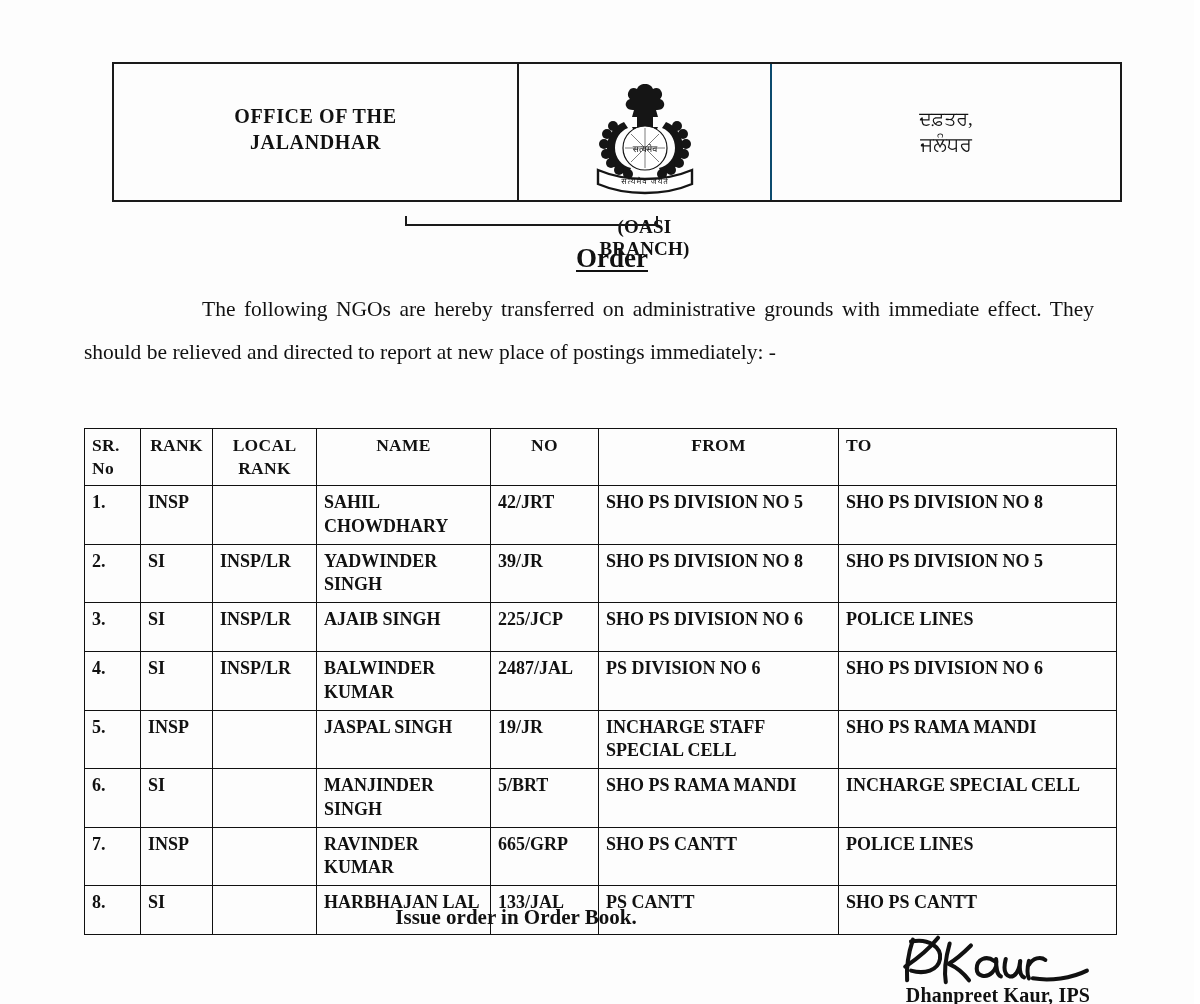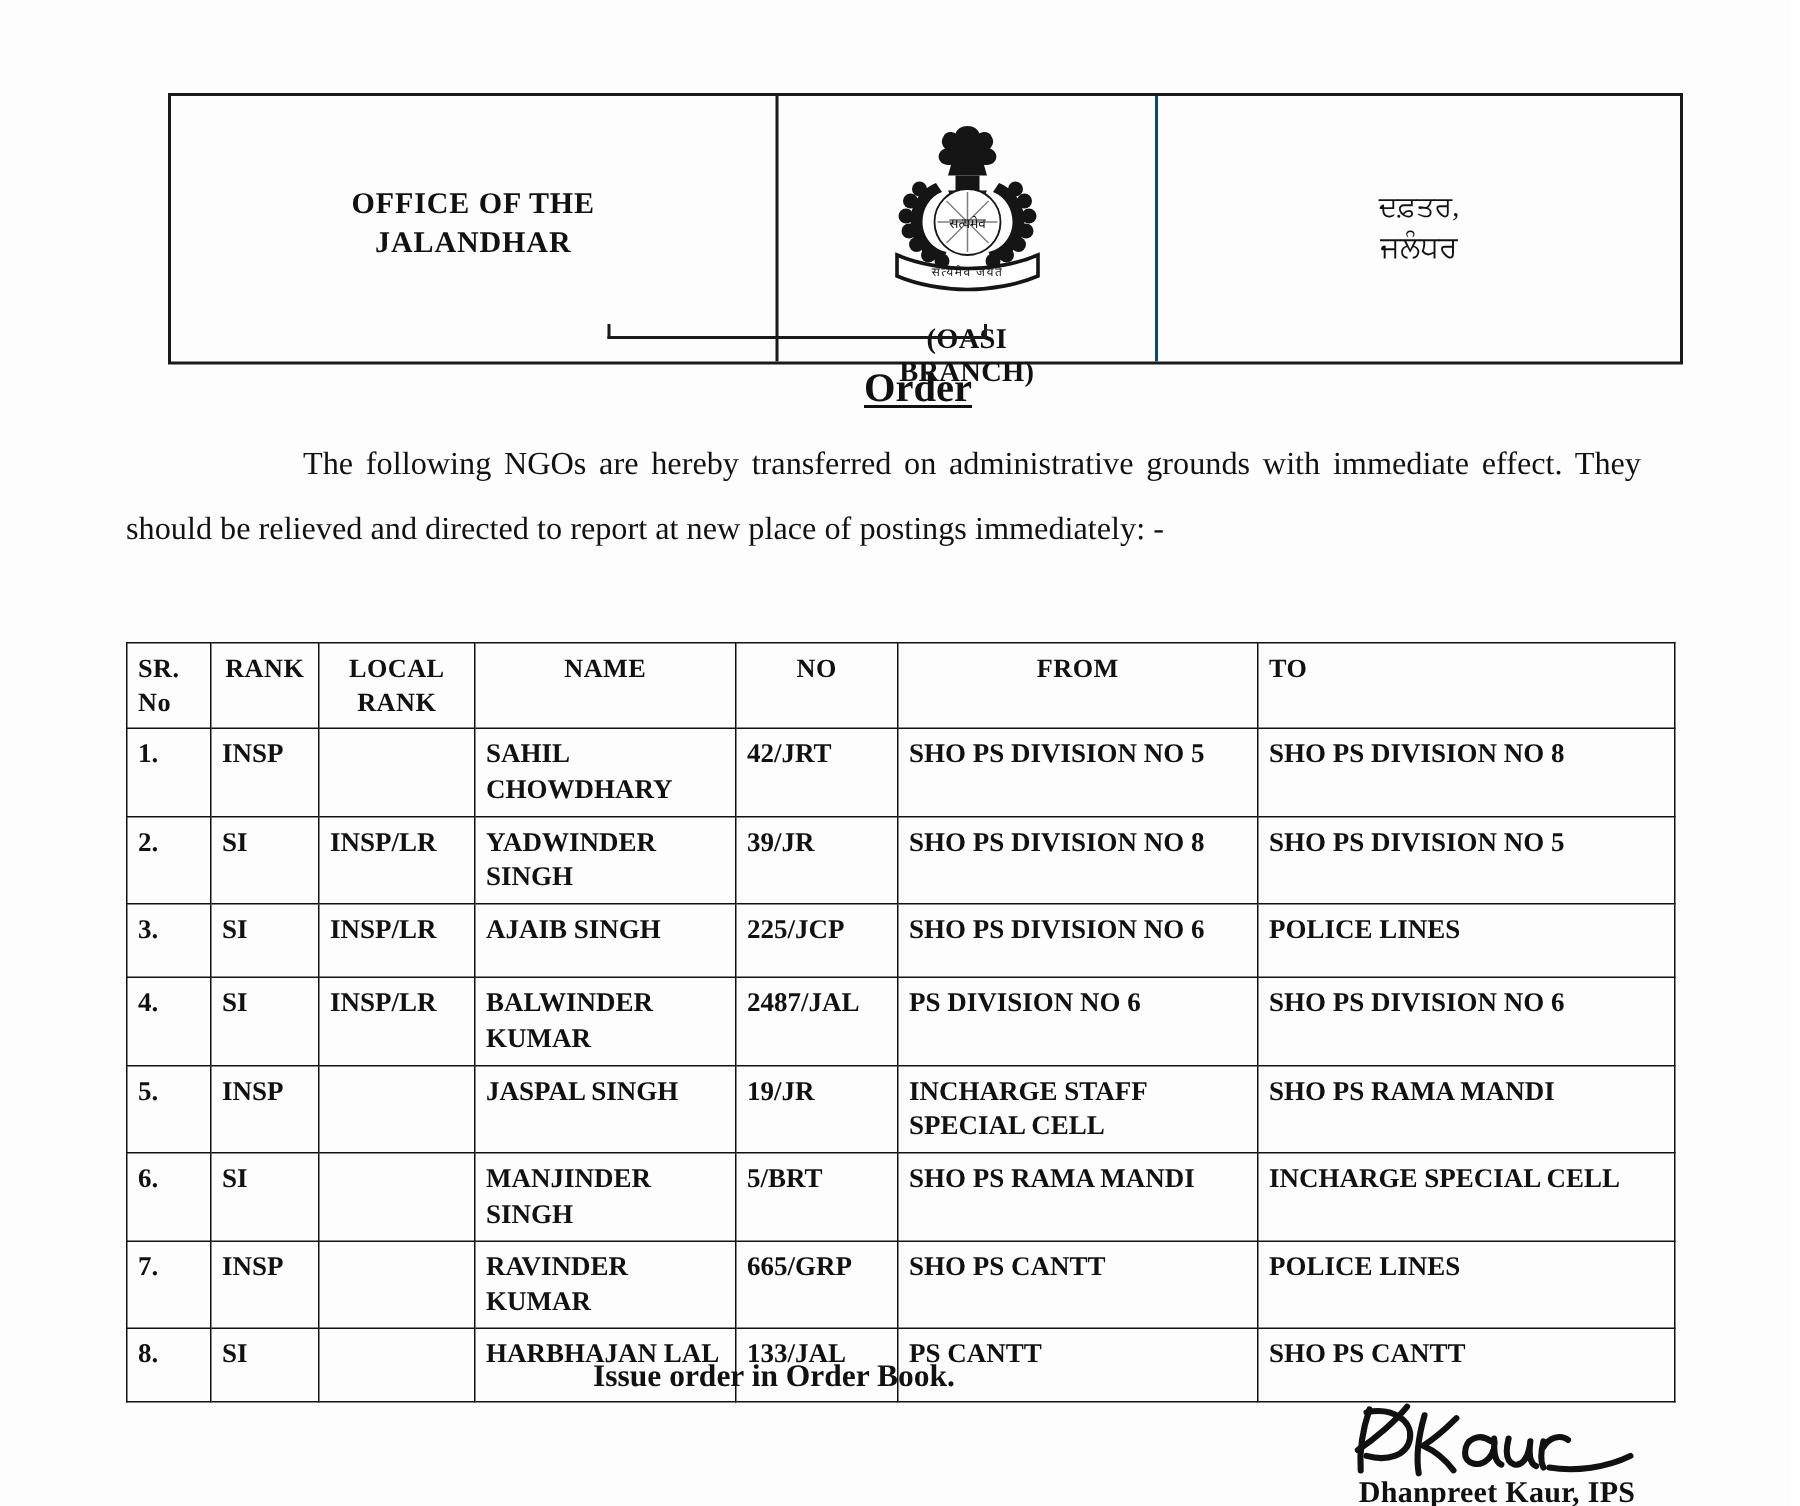--- a/index.html
+++ b/index.html
@@ -22,21 +22,21 @@
     height: 1004px;
     background: #fdfdfd;
   }
 
   
   .letterhead {
     position: absolute;
     left: 112px;
     top: 62px;
     width: 1010px;
-    height: 181px;
+    height: 140px;
     border: 2px solid #1a1a1a;
     box-sizing: border-box;
     display: flex;
   }
   .lh-cell {
     position: relative;
     box-sizing: border-box;
     display: flex;
     flex-direction: column;
     align-items: center;

